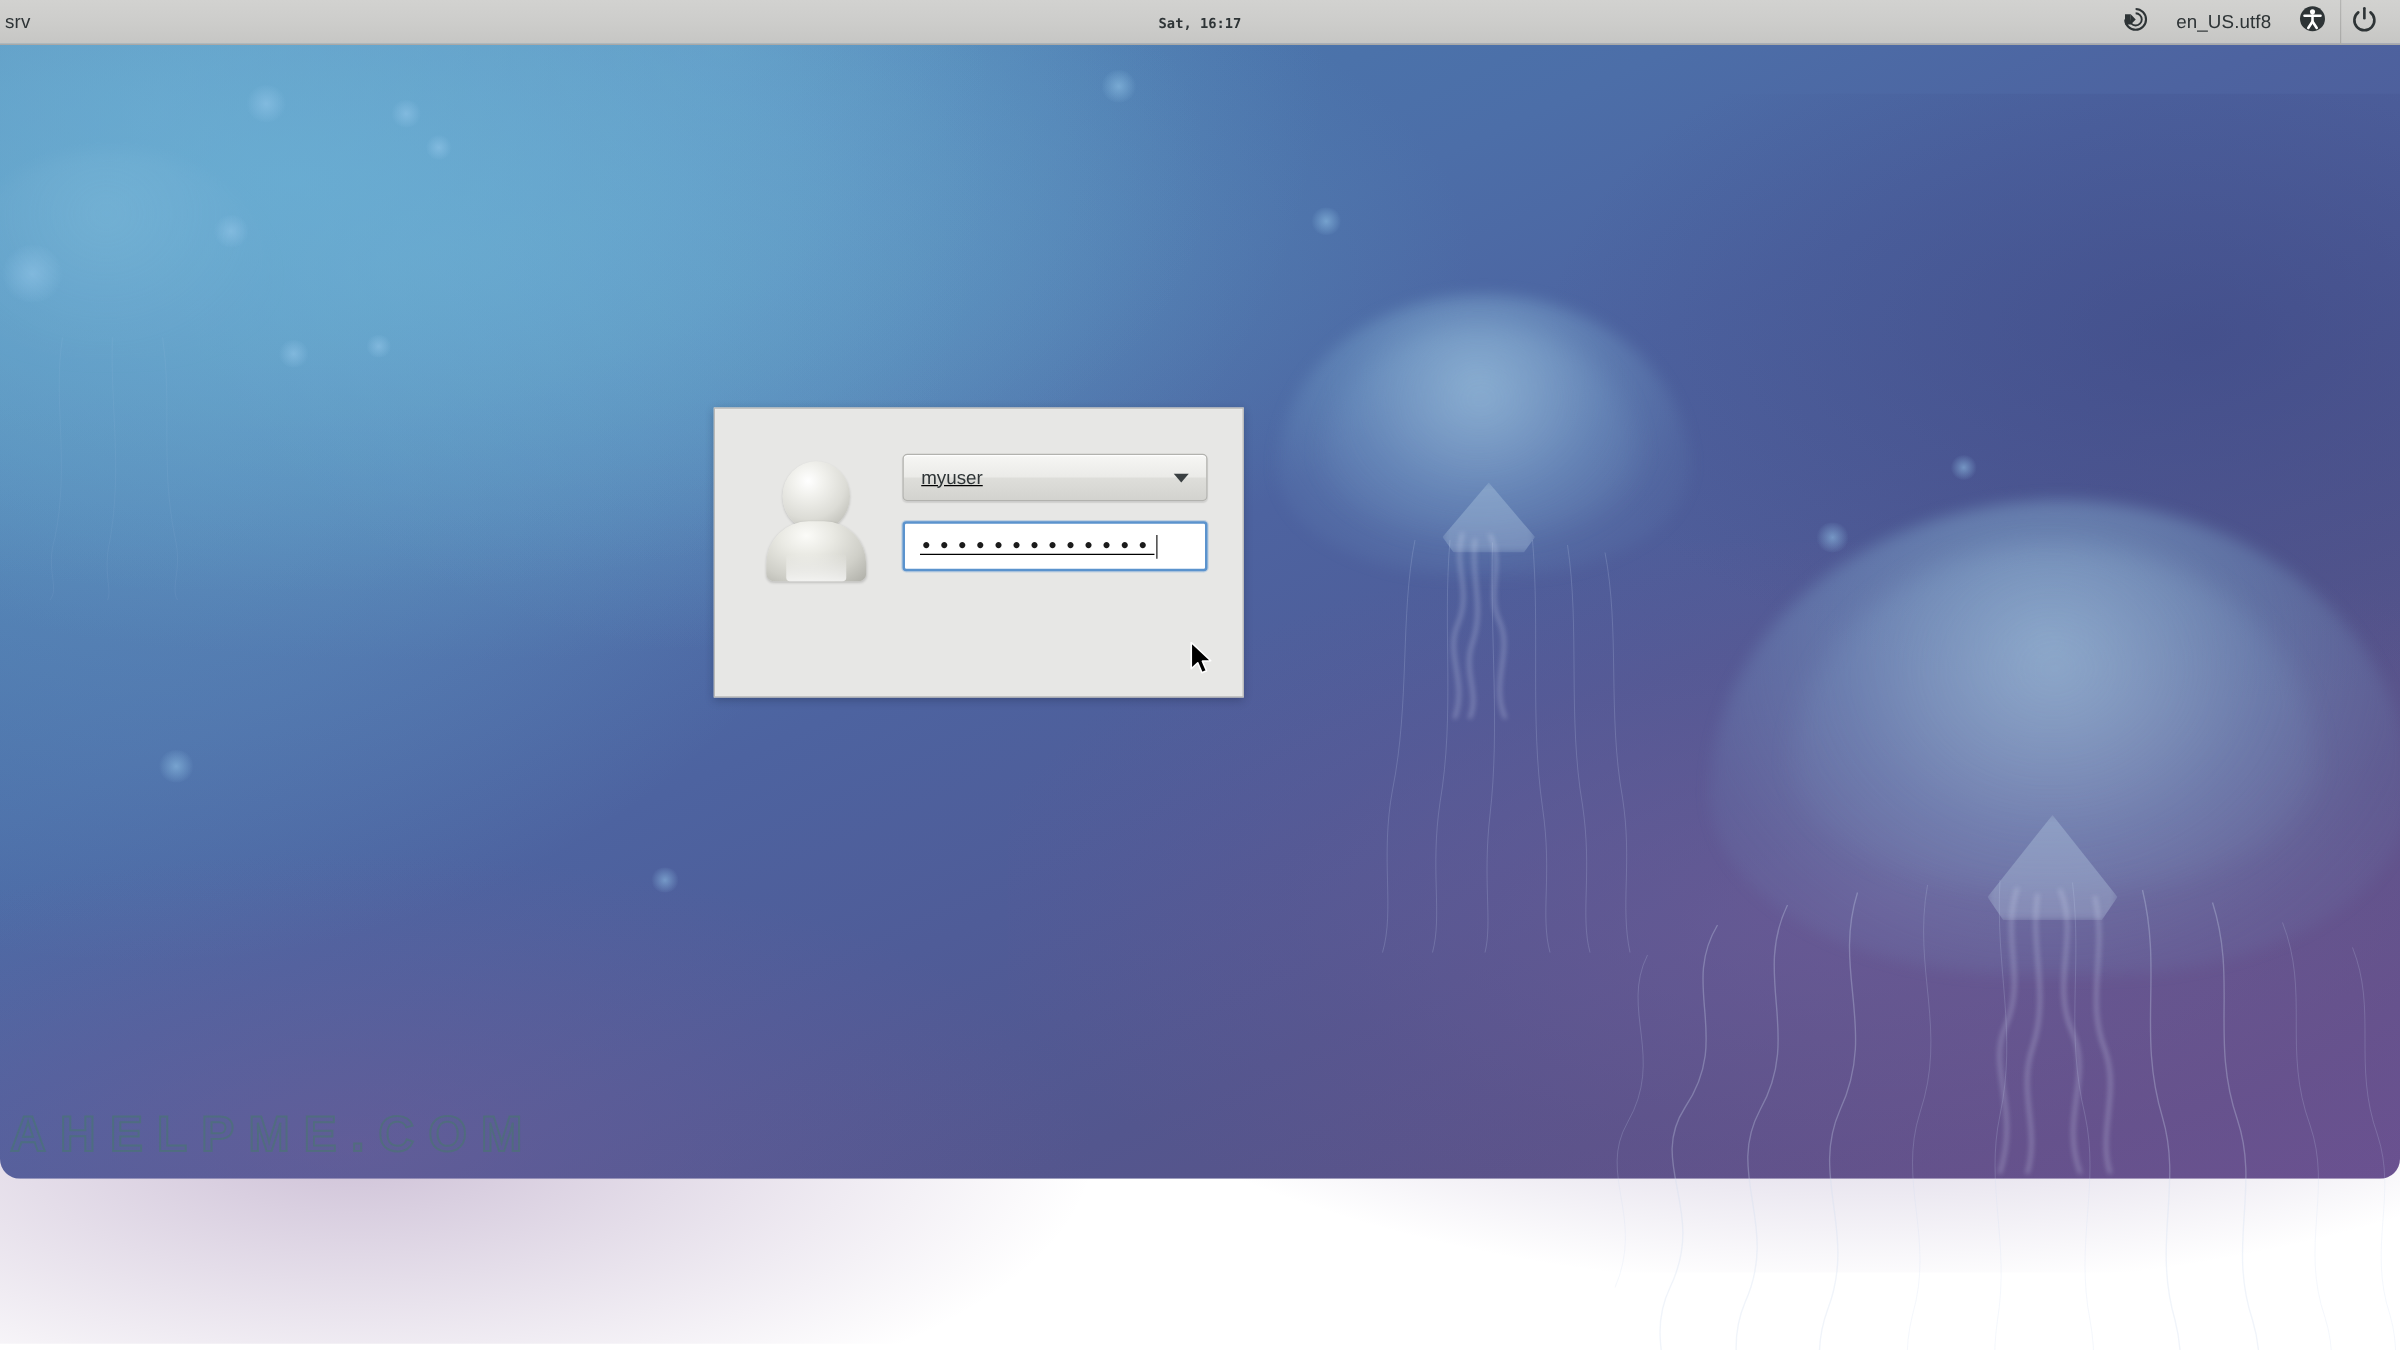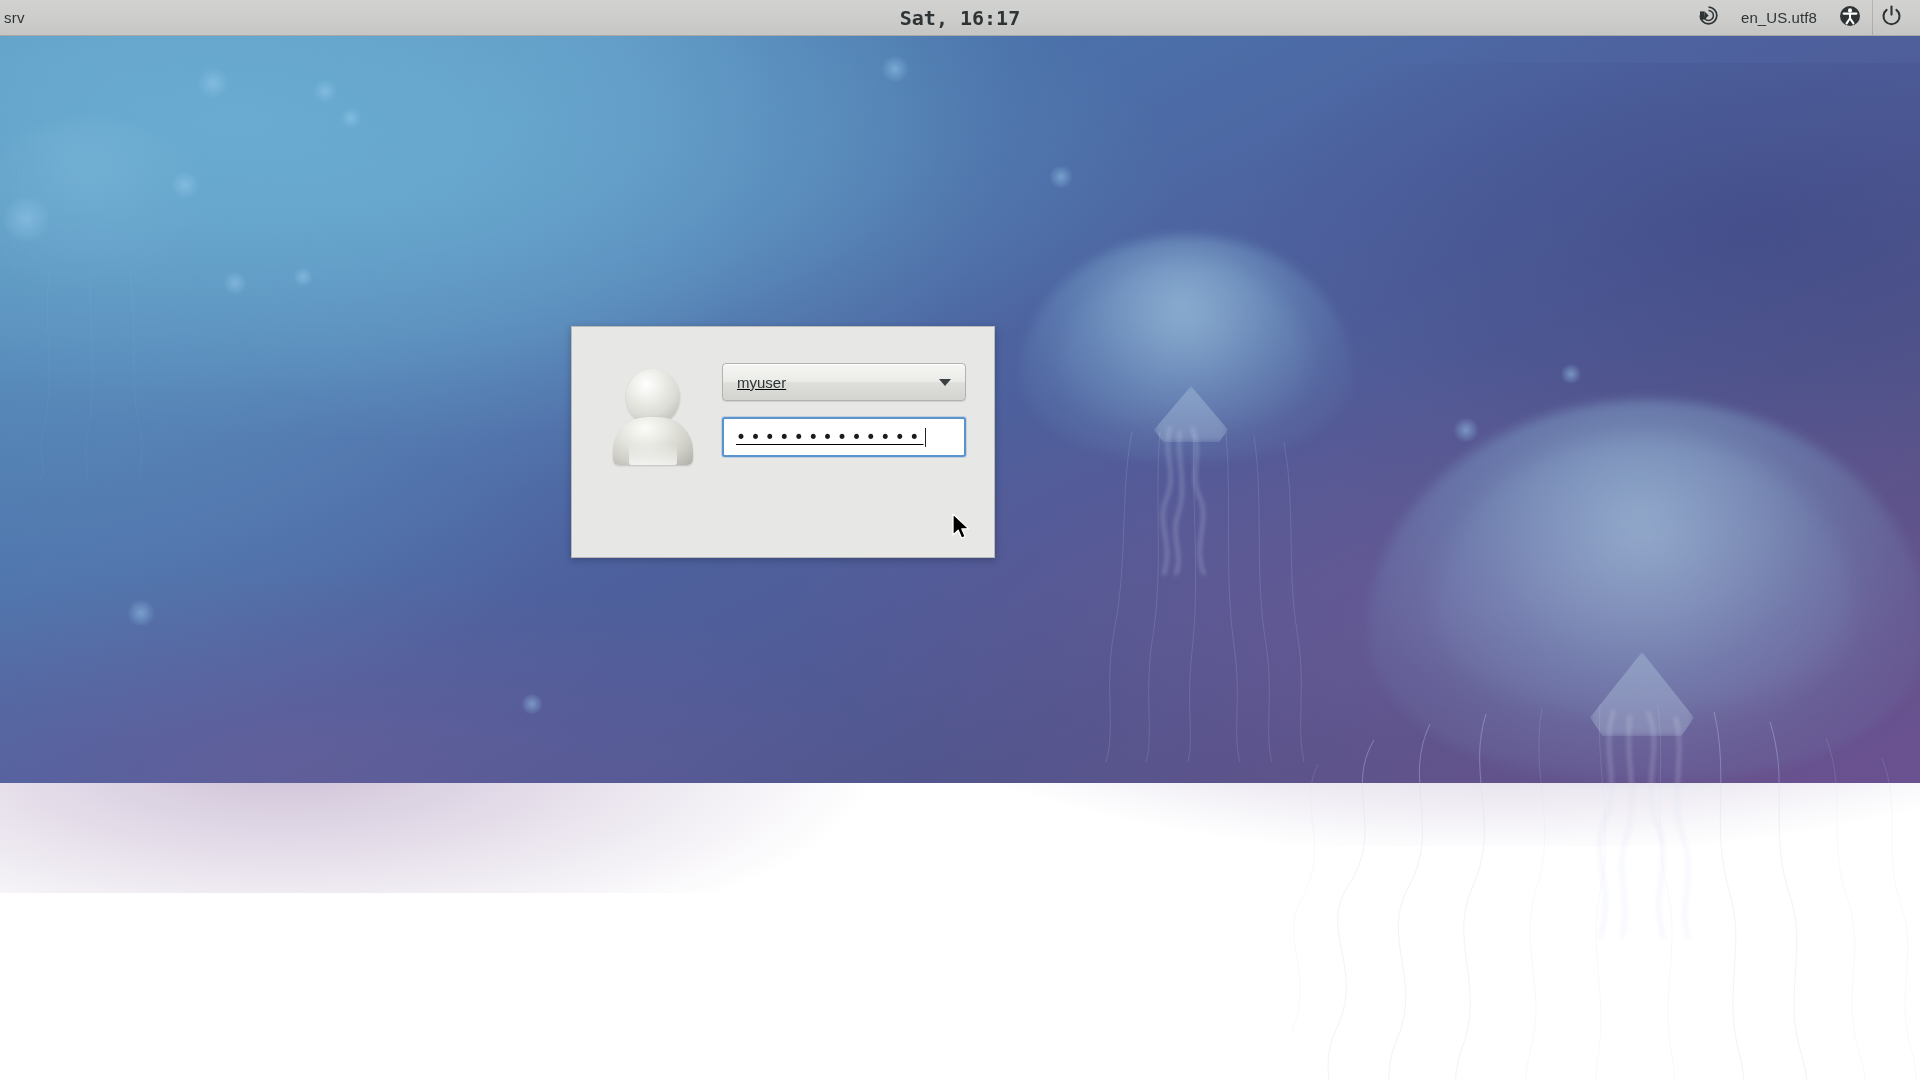--- a/index.html
+++ b/index.html
@@ -6,36 +6,37 @@
   * { margin:0; padding:0; box-sizing:border-box; }
   html, body {
     width:1920px; height:1080px;
     overflow:hidden;
     font-family:"Liberation Sans", sans-serif;
   }
 
   
   #desktop {
     position:relative;
-    width:1920px; height:783px;
+    width:1920px; height:943px;
     background:
       radial-gradient(circle at 6% 10%, rgba(118,178,214,0.55) 0%, rgba(118,178,214,0) 34%),
       radial-gradient(circle at 30% 4%, rgba(120,180,220,0.35) 0%, rgba(120,180,220,0) 30%),
       radial-gradient(ellipse 70% 55% at 18% 22%, #5b95be 0%, rgba(91,149,190,0) 62%),
       linear-gradient(155deg,
         #4e87b2 0%,
         #4a80ae 12%,
         #4a76ac 24%,
         #4c6ea8 36%,
         #4d63a0 48%,
         #4f5c98 60%,
         #53568e 72%,
         #5a5389 82%,
         #63518a 91%,
         #6a5190 100%);
+    border-radius: 16px;
   }
 
   
   .veil { position:absolute; pointer-events:none; }
   #veil-teal {
     left:-8%; top:-6%; width:58%; height:56%;
     background:radial-gradient(ellipse at 35% 38%, rgba(106,176,213,0.70) 0%, rgba(106,176,213,0.22) 45%, rgba(106,176,213,0) 72%);
   }
   #veil-purple {
     left:42%; top:46%; width:72%; height:62%;
@@ -93,21 +94,21 @@
     font-size:15px; color:#2e3436;
     letter-spacing:0.2px;
   }
   #panel-center {
     position:absolute; left:0; right:0; top:0; height:36px;
     display:flex; align-items:center; justify-content:center;
     pointer-events:none;
   }
   #clock-label {
     font-family:"DejaVu Sans Mono", monospace;
-    font-size:20px; font-weight:bold; color:#2e3436;
+    font-size:11px; font-weight:bold; color:#2e3436;
     pointer-events:auto;
     text-align:right;
   }
   #panel-right {
     margin-left:auto; display:flex; align-items:center;
     height:36px; gap:0px; padding-right:6px;
   }
   .panel-btn {
     height:36px; display:flex; align-items:center; justify-content:center;
     padding:0 11px; cursor:default;
@@ -379,20 +380,21 @@
           <span id="password-dots">•••••••••••••</span>
           <span id="password-caret"></span>
         </div>
 
       </div>
     </div>
 
 
   </div>
 
+  <div id="watermark">AHELPME.COM</div>
 
   <div id="mouse-cursor">
     <svg width="20" height="30" viewBox="0 0 20 30">
       <path d="M1,1 L1,22 L6.2,17.2 L9.6,25.2 L13.2,23.6 L9.9,15.9 L16.6,15.6 Z" fill="#000000" stroke="#ffffff" stroke-width="1.3" stroke-linejoin="round"></path>
     </svg>
   </div>
 
 </div>
 
 </body></html>

